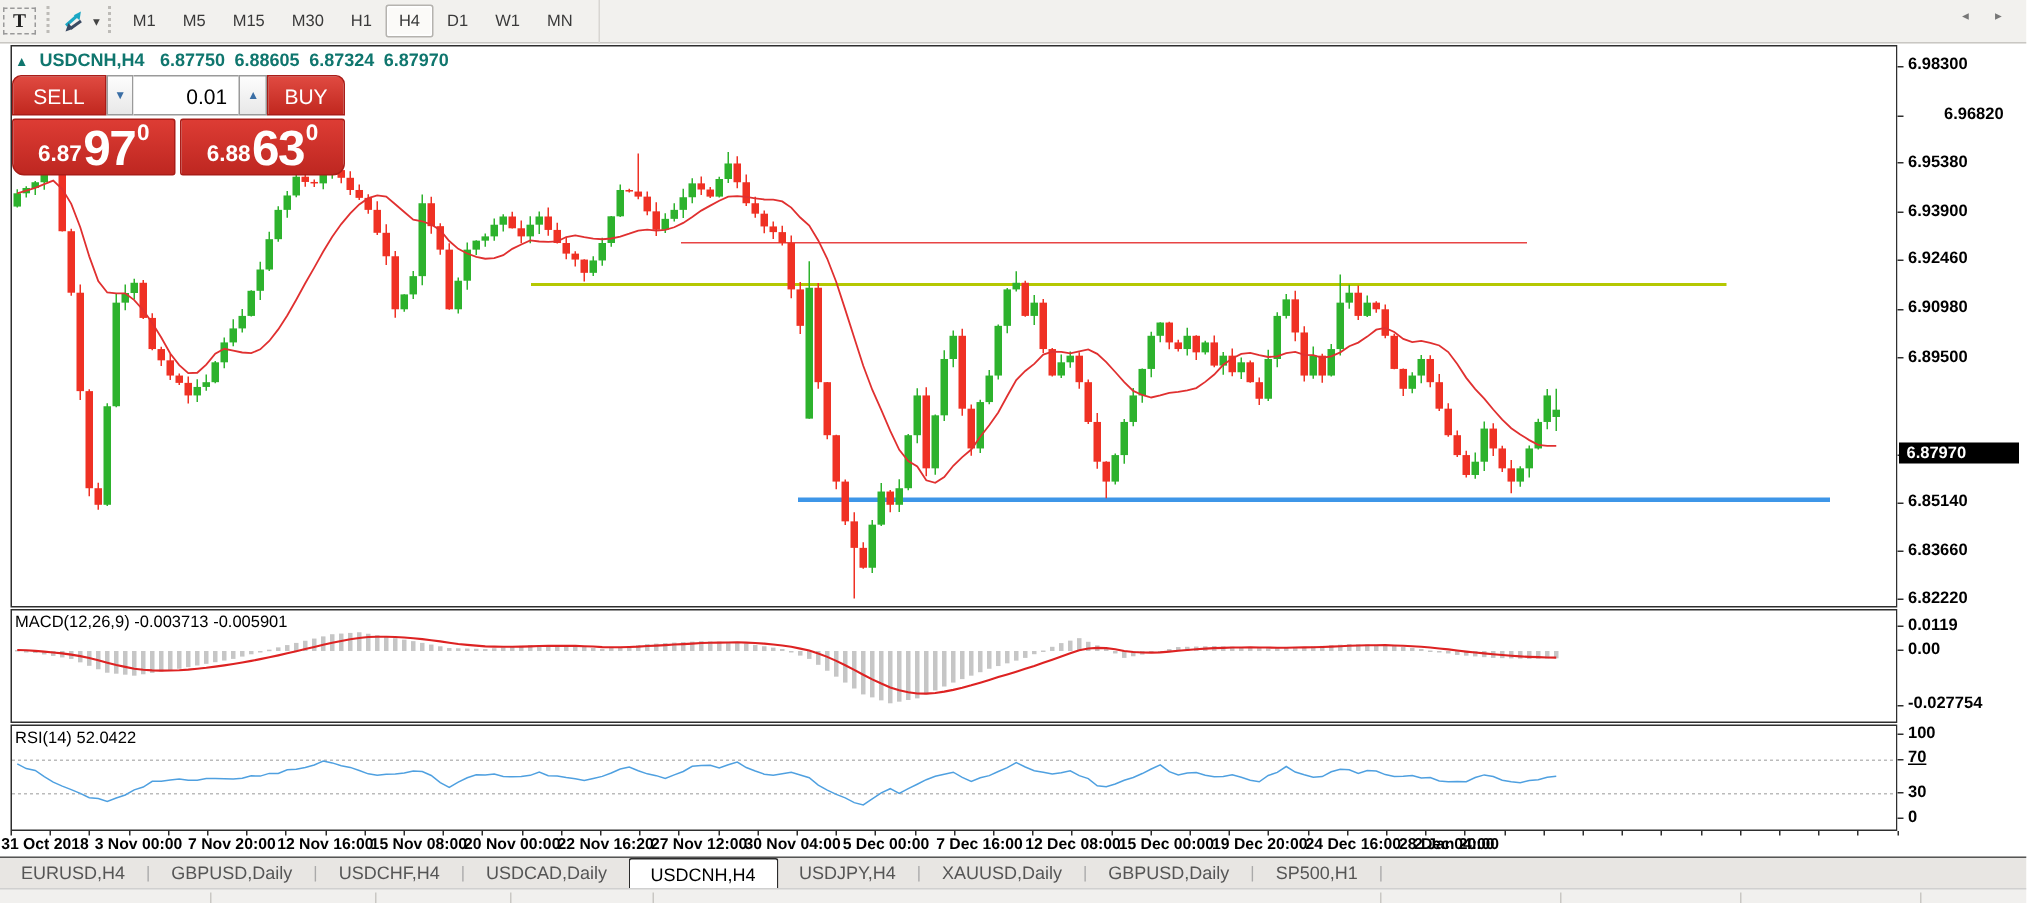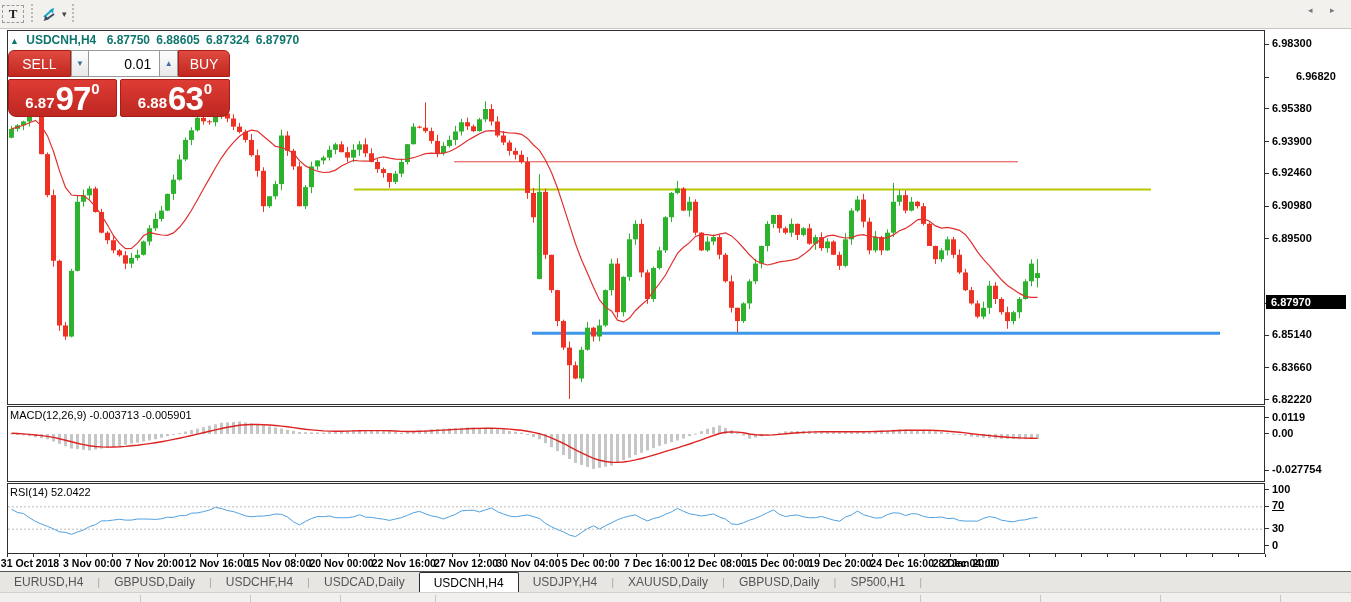--- a/index.html
+++ b/index.html
@@ -85,20 +85,31 @@
   <div class="tool-btn">
     <svg width="18" height="16" viewBox="0 0 18 16">
       <line x1="4" y1="11" x2="12" y2="4" stroke="#1aa7c4" stroke-width="2"></line>
       <polygon points="12,1 15,6 10,6" fill="#1aa7c4" transform="rotate(40 12 4)"></polygon>
       <line x1="7" y1="13" x2="14" y2="8" stroke="#3a4a63" stroke-width="2"></line>
       <polygon points="6,10 9,15 4,15" fill="#3a4a63" transform="rotate(-130 6 13)"></polygon>
     </svg>
   </div>
   <div class="caret">▾</div>
   <div class="grip"></div>
+  <div class="periods" id="periods">
+      <div class="period-btn">M1</div>
+      <div class="period-btn">M5</div>
+      <div class="period-btn">M15</div>
+      <div class="period-btn">M30</div>
+      <div class="period-btn">H1</div>
+      <div class="period-btn active">H4</div>
+      <div class="period-btn">D1</div>
+      <div class="period-btn">W1</div>
+      <div class="period-btn">MN</div>
+    </div>
 </div>
 
 <div class="chart-title">
   <span class="tri">▲</span>
   <span style="margin-right:7px">USDCNH,H4</span>
   <span>6.87750</span>
   <span>6.88605</span>
   <span>6.87324</span>
   <span>6.87970</span>
 </div>
@@ -765,21 +776,21 @@
     <div class="dtick" style="left: 1179px;"></div>
     <div class="dtick" style="left: 1205px;"></div>
     <div class="dtick" style="left: 1231px;"></div>
     <div class="dtick" style="left: 1258px;"></div>
     <div class="date-label" style="left: 23px;">31 Oct 2018</div>
     <div class="date-label" style="left: 85.3px;">3 Nov 00:00</div>
     <div class="date-label" style="left: 147.6px;">7 Nov 20:00</div>
     <div class="date-label" style="left: 209.9px;">12 Nov 16:00</div>
     <div class="date-label" style="left: 272.2px;">15 Nov 08:00</div>
     <div class="date-label" style="left: 334.5px;">20 Nov 00:00</div>
-    <div class="date-label" style="left: 396.8px;">22 Nov 16:00</div>
+    <div class="date-label" style="left: 396.8px;">22 Nov 16:20</div>
     <div class="date-label" style="left: 459.1px;">27 Nov 12:00</div>
     <div class="date-label" style="left: 521.4px;">30 Nov 04:00</div>
     <div class="date-label" style="left: 583.7px;">5 Dec 00:00</div>
     <div class="date-label" style="left: 646px;">7 Dec 16:00</div>
     <div class="date-label" style="left: 708.3px;">12 Dec 08:00</div>
     <div class="date-label" style="left: 770.6px;">15 Dec 00:00</div>
     <div class="date-label" style="left: 832.9px;">19 Dec 20:00</div>
     <div class="date-label" style="left: 895.2px;">24 Dec 16:00</div>
     <div class="date-label" style="left: 957.5px;">28 Dec 04:00</div>
     <div class="date-label" style="left: 964px;">2 Jan 20:00</div>

